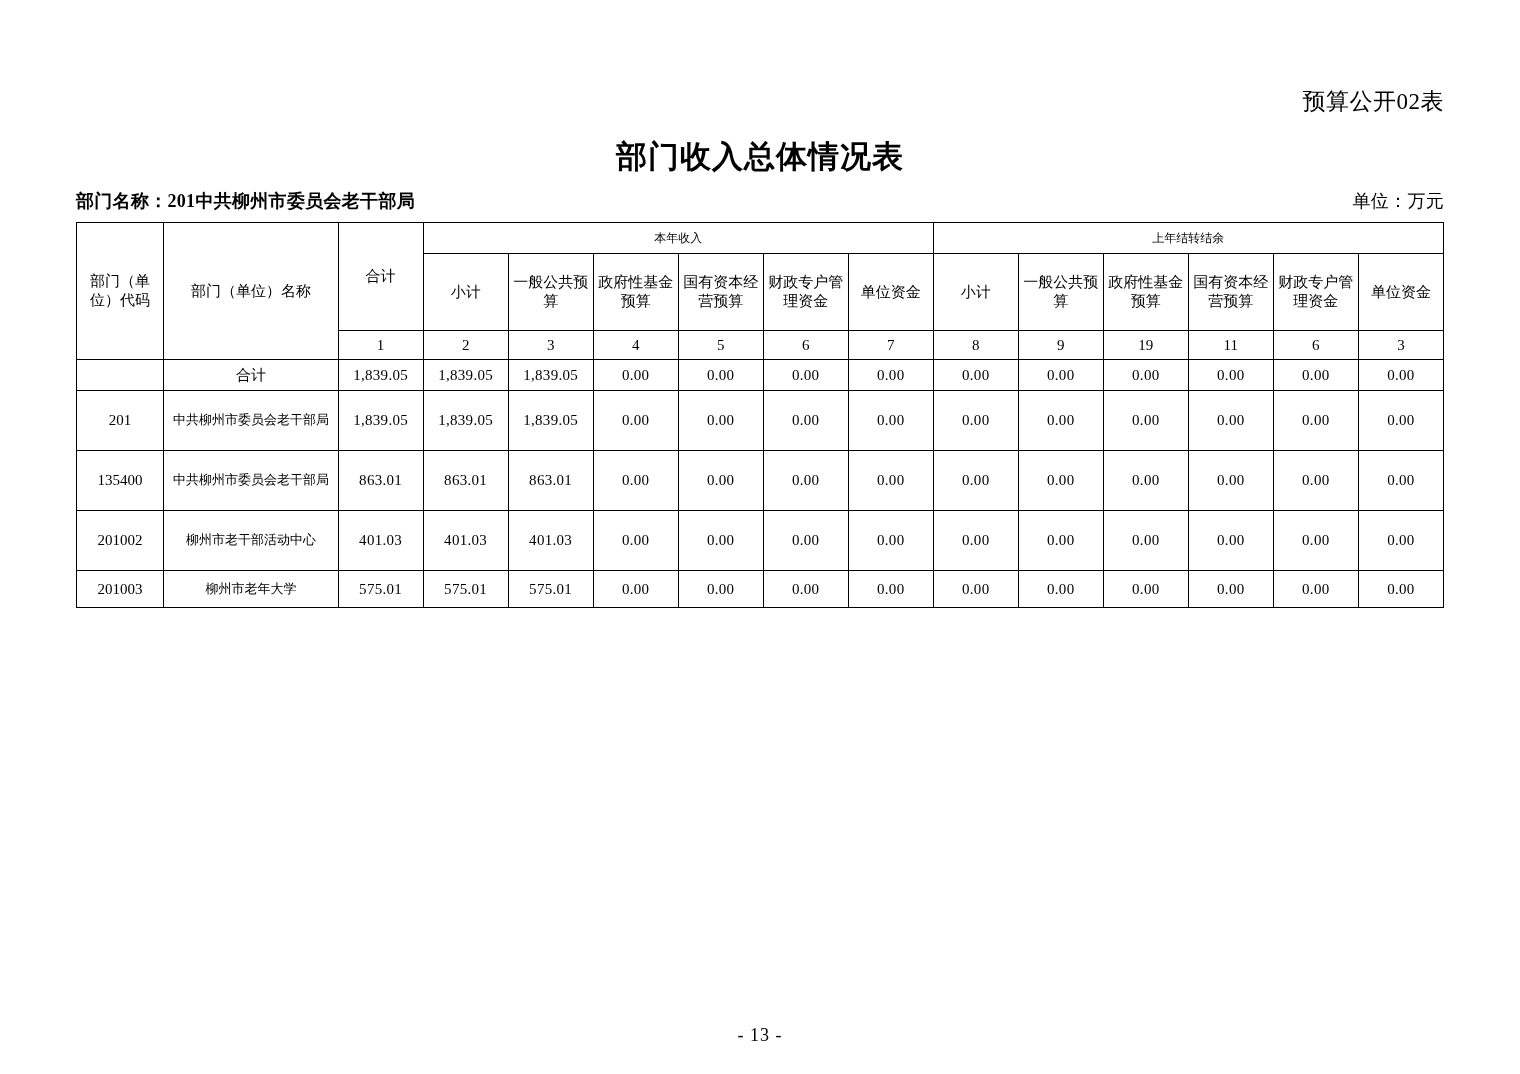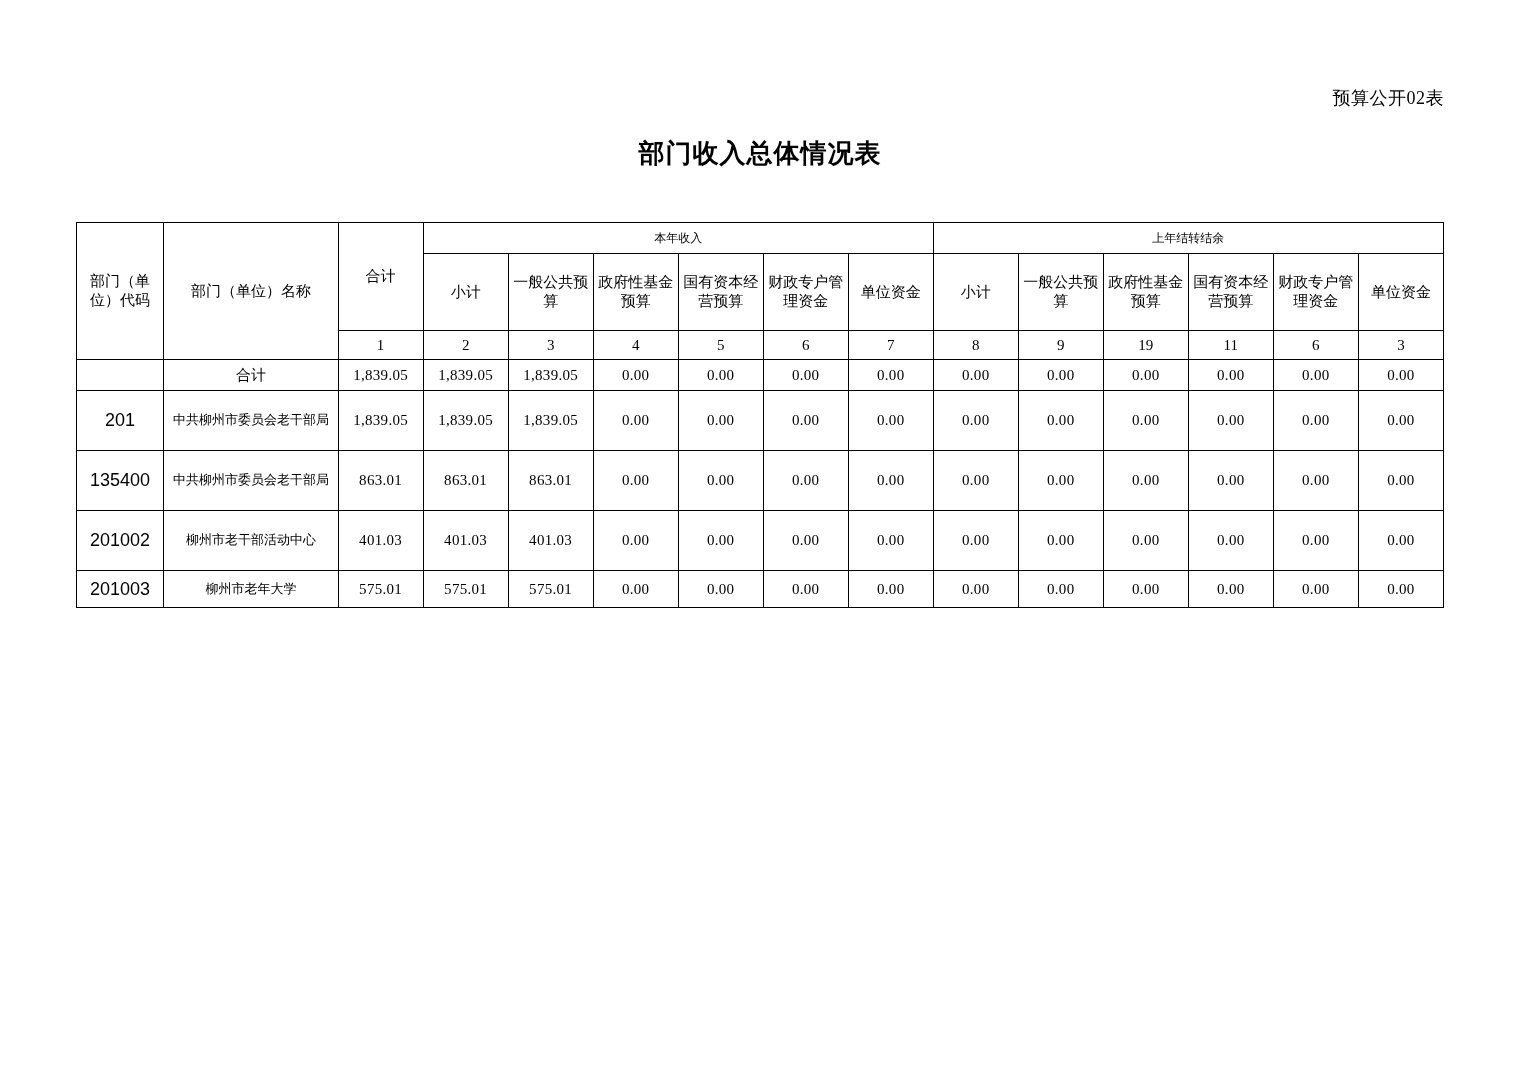--- a/index.html
+++ b/index.html
@@ -18,31 +18,31 @@
   .page {
     position: relative;
     width: 1520px;
     height: 1074px;
     box-sizing: border-box;
   }
   .form-code {
     position: absolute;
     top: 86px;
     right: 76px;
-    font-size: 18px;
+    font-size: 23px;
     font-family: "Liberation Serif", "DejaVu Serif", serif;
     letter-spacing: 0.5px;
   }
   .doc-title {
     position: absolute;
     top: 136px;
     left: 0;
     width: 1520px;
     text-align: center;
-    font-size: 26px;
+    font-size: 31px;
     font-weight: bold;
     letter-spacing: 1px;
   }
   .meta-row {
     position: absolute;
     top: 189px;
     left: 76px;
     width: 1368px;
     display: flex;
     justify-content: space-between;
@@ -83,22 +83,22 @@
     height: 72px;
   }
   th.numrow {
     font-weight: bold;
     font-size: 15px;
     height: 24px;
     font-family: "Liberation Serif", "DejaVu Serif", serif;
   }
   td.code {
     text-align: center;
-    font-family: Liberation Sans, sans-serif;
-    font-size: 18px;
+    font-family: Liberation Serif, serif;
+    font-size: 15px;
   }
   td.name {
     text-align: left;
     padding-left: 14px;
     font-size: 13px;
   }
   td.name-center {
     text-align: center;
     font-size: 15px;
     font-weight: normal;
@@ -132,20 +132,24 @@
 </style>
 </head>
 <body>
 
 <div class="page">
 
   <div class="form-code">预算公开02表</div>
 
   <div class="doc-title">部门收入总体情况表</div>
 
+  <div class="meta-row">
+    <div class="meta-left">部门名称：201中共柳州市委员会老干部局</div>
+    <div class="meta-right">单位：万元</div>
+  </div>
 
   <table class="budget">
     <colgroup>
       <col style="width:80px">
       <col style="width:160px">
       <col style="width:78px">
       <col style="width:78px">
       <col style="width:78px">
       <col style="width:78px">
       <col style="width:78px">
@@ -278,14 +282,15 @@
         <td class="num">0.00</td>
         <td class="num">0.00</td>
         <td class="num">0.00</td>
         <td class="num">0.00</td>
         <td class="num">0.00</td>
         <td class="num">0.00</td>
       </tr>
     </tbody>
   </table>
 
+  <div class="page-number">- 13 -</div>
 
 </div>
 
 </body></html>

